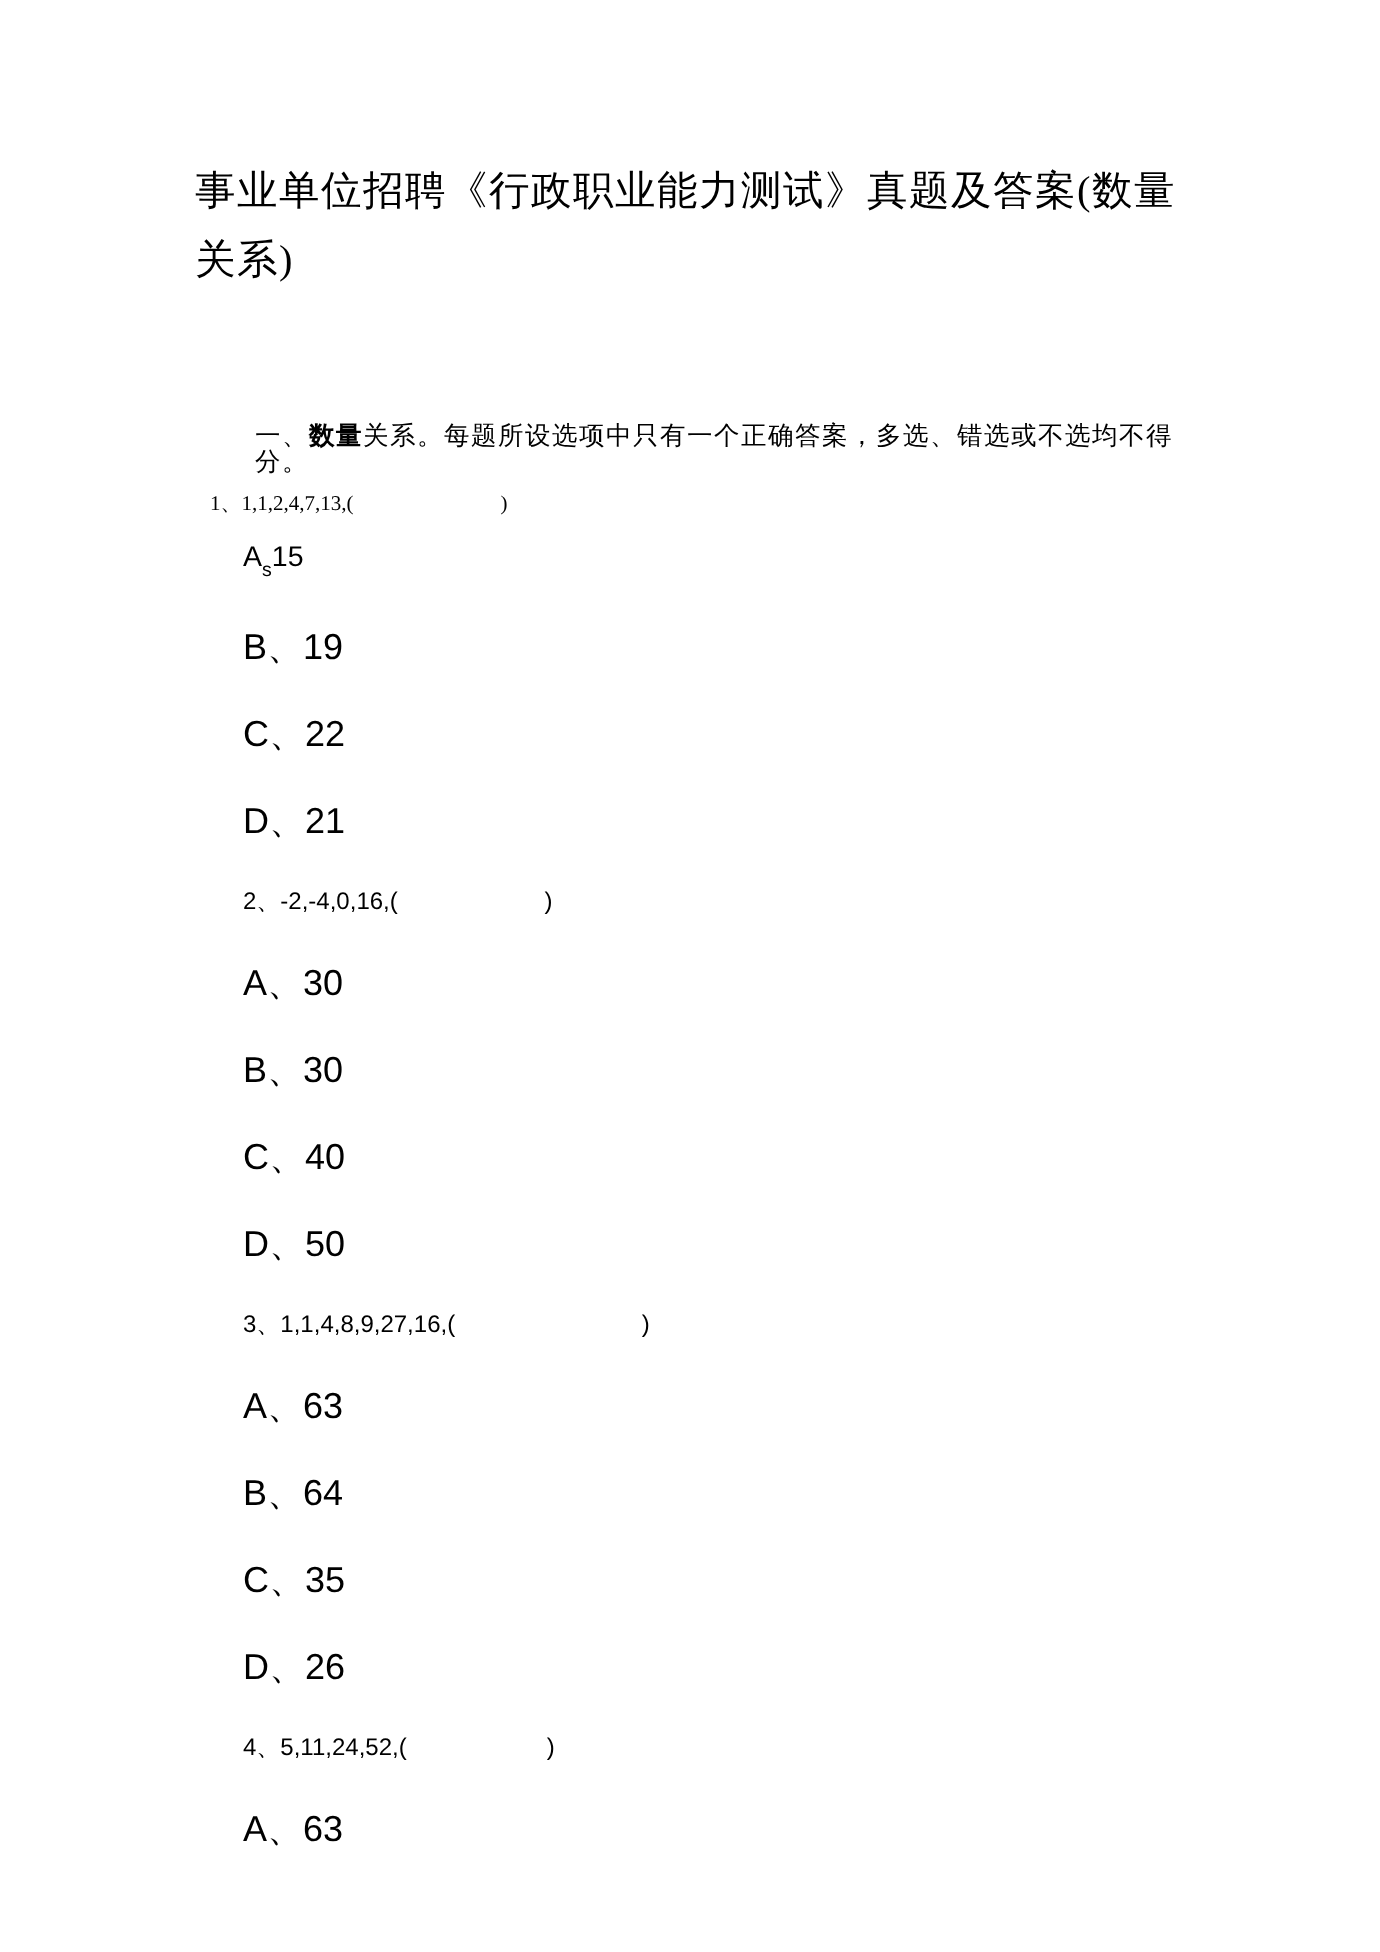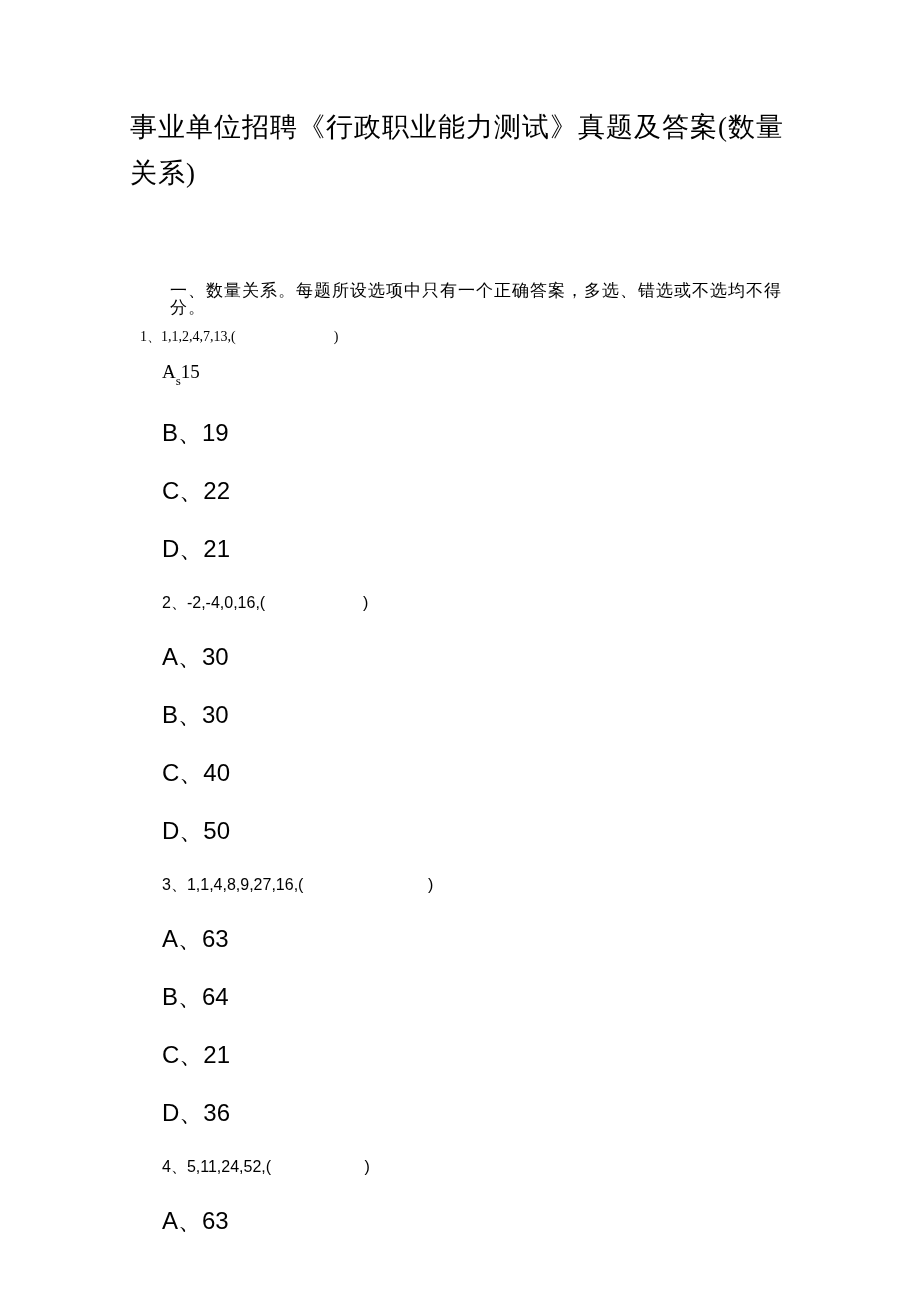--- a/index.html
+++ b/index.html
@@ -19,37 +19,37 @@
       line-height: 1.7;
       margin-bottom: 85px;
     }
     .section-intro {
       font-size: 17px;
       font-family: "SimSun", "宋体", serif;
       margin-left: 40px;
       margin-bottom: 14px;
       letter-spacing: 1px;
     }
-    .section-intro .bold { font-weight: 400; }
+    .section-intro .bold { font-weight: 700; }
     .q-stem {
       font-size: 14px;
       font-family: "SimSun", "宋体", serif;
       margin-left: 10px;
       margin-bottom: 18px;
       letter-spacing: 0;
     }
     .q-stem-sans {
       font-size: 16px;
       font-family: Arial, "Helvetica", sans-serif;
       margin-left: 32px;
       margin-bottom: 34px;
     }
     .opt-first {
       font-size: 19px;
-      font-family: Liberation Serif, serif;
+      font-family: Liberation Sans, sans-serif;
       margin-left: 32px;
       margin-bottom: 36px;
     }
     .opt-first .sub { font-size: 13px; vertical-align: sub; position: relative; top: 2px; }
     .opt {
       font-size: 24px;
       font-family: Arial, "Helvetica", sans-serif;
       margin-left: 32px;
       margin-bottom: 34px;
     }
@@ -73,17 +73,17 @@
 
 <div class="q-stem-sans">2、-2,-4,0,16,(&nbsp;&nbsp;&nbsp;&nbsp;&nbsp;&nbsp;&nbsp;&nbsp;&nbsp;&nbsp;&nbsp;&nbsp;&nbsp;&nbsp;&nbsp;&nbsp;&nbsp;&nbsp;&nbsp;&nbsp;&nbsp;&nbsp;)</div>
 <div class="opt">A、30</div>
 <div class="opt">B、30</div>
 <div class="opt">C、40</div>
 <div class="opt">D、50</div>
 
 <div class="q-stem-sans">3、1,1,4,8,9,27,16,(&nbsp;&nbsp;&nbsp;&nbsp;&nbsp;&nbsp;&nbsp;&nbsp;&nbsp;&nbsp;&nbsp;&nbsp;&nbsp;&nbsp;&nbsp;&nbsp;&nbsp;&nbsp;&nbsp;&nbsp;&nbsp;&nbsp;&nbsp;&nbsp;&nbsp;&nbsp;&nbsp;&nbsp;)</div>
 <div class="opt">A、63</div>
 <div class="opt">B、64</div>
-<div class="opt">C、21</div>
-<div class="opt">D、36</div>
+<div class="opt">C、35</div>
+<div class="opt">D、26</div>
 
 <div class="q-stem-sans">4、5,11,24,52,(&nbsp;&nbsp;&nbsp;&nbsp;&nbsp;&nbsp;&nbsp;&nbsp;&nbsp;&nbsp;&nbsp;&nbsp;&nbsp;&nbsp;&nbsp;&nbsp;&nbsp;&nbsp;&nbsp;&nbsp;&nbsp;)</div>
 <div class="opt">A、63</div>
 
 </body></html>

